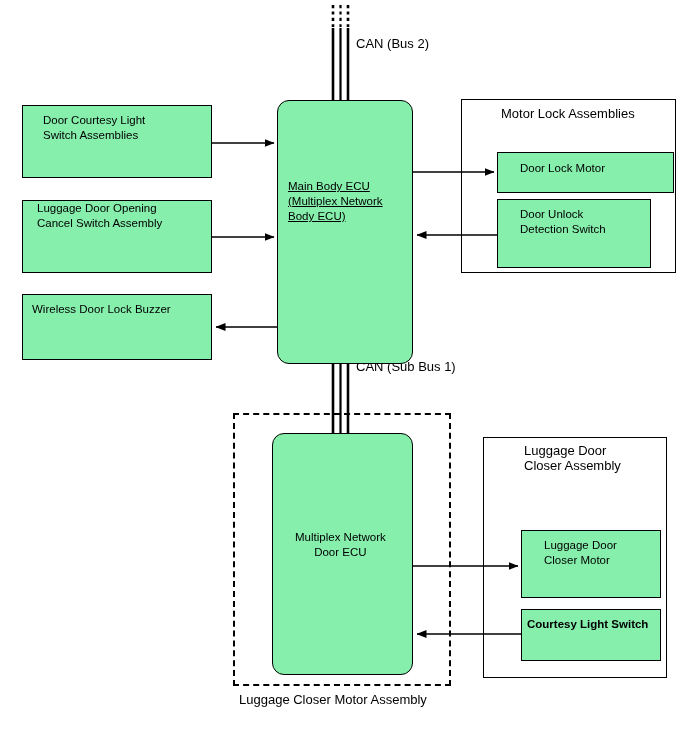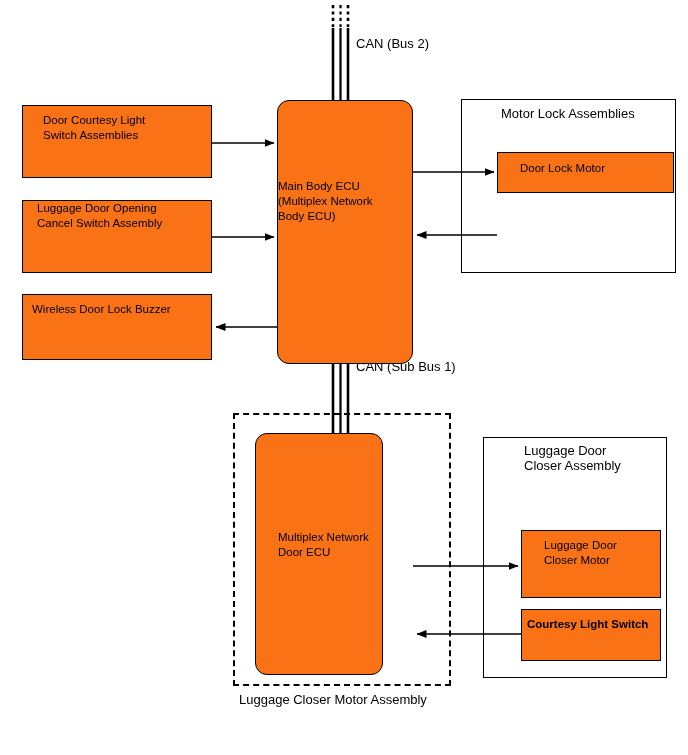--- a/index.html
+++ b/index.html
@@ -13,21 +13,21 @@
     height: 755px;
     background: #ffffff;
     font-family: "Liberation Sans", sans-serif;
     color: #000000;
     overflow: hidden;
   }
   .box {
     position: absolute;
     box-sizing: border-box;
     border: 1.5px solid #000000;
-    background: #f97316;
+    background: #86efac;
   }
   .box-label {
     position: absolute;
     box-sizing: border-box;
     font-size: 11.5px;
     line-height: 15px;
     color: #000000;
     white-space: pre-line;
   }
   .rounded {
@@ -130,37 +130,41 @@
   <div class="box" style="left:22px; top:200px; width:190px; height:73px;">
     <div class="box-label" style="left:14px; top:0;">Luggage Door Opening
 Cancel Switch Assembly</div>
   </div>
 
   <div class="box" style="left:22px; top:294px; width:190px; height:66px;">
     <div class="box-label" style="left:9px; top:7px;">Wireless Door Lock Buzzer</div>
   </div>
 
   <div class="box rounded" style="left:277px; top:100px; width:136px; height:264px;">
-    <div class="box-label" style="left:0; top:78px;">Main Body ECU
+    <div class="box-label" style="left:10px; top:78px;text-decoration:underline;">Main Body ECU
 (Multiplex Network
 Body ECU)</div>
   </div>
 
   <div class="group-box" style="left:461px; top:99px; width:215px; height:174px;"></div>
   <div class="free-label" style="left:501px; top:106px;">Motor Lock Assemblies</div>
 
   <div class="box" style="left:497px; top:152px; width:177px; height:41px;">
     <div class="box-label" style="left:22px; top:8px;">Door Lock Motor</div>
   </div>
 
+  <div class="box" style="left:497px; top:199px; width:154px; height:69px;">
+    <div class="box-label" style="left:22px; top:7px;">Door Unlock
+Detection Switch</div>
+  </div>
 
   <div class="dashed-box" style="left:233px; top:413px; width:218px; height:273px;"></div>
   <div class="free-label" style="left:239px; top:692px;">Luggage Closer Motor Assembly</div>
 
-  <div class="box rounded" style="left:255px; top:433px; width:128px; height:242px;">
+  <div class="box rounded" style="left:272px; top:433px; width:141px; height:242px;text-align:center;">
     <div class="box-label" style="left:22px; top:96px;">Multiplex Network
 Door ECU</div>
   </div>
 
   <div class="group-box" style="left:483px; top:437px; width:184px; height:241px;"></div>
   <div class="free-label" style="left:524px; top:443px;">Luggage Door
 Closer Assembly</div>
 
   <div class="box" style="left:521px; top:530px; width:140px; height:68px;">
     <div class="box-label" style="left:22px; top:7px;">Luggage Door

